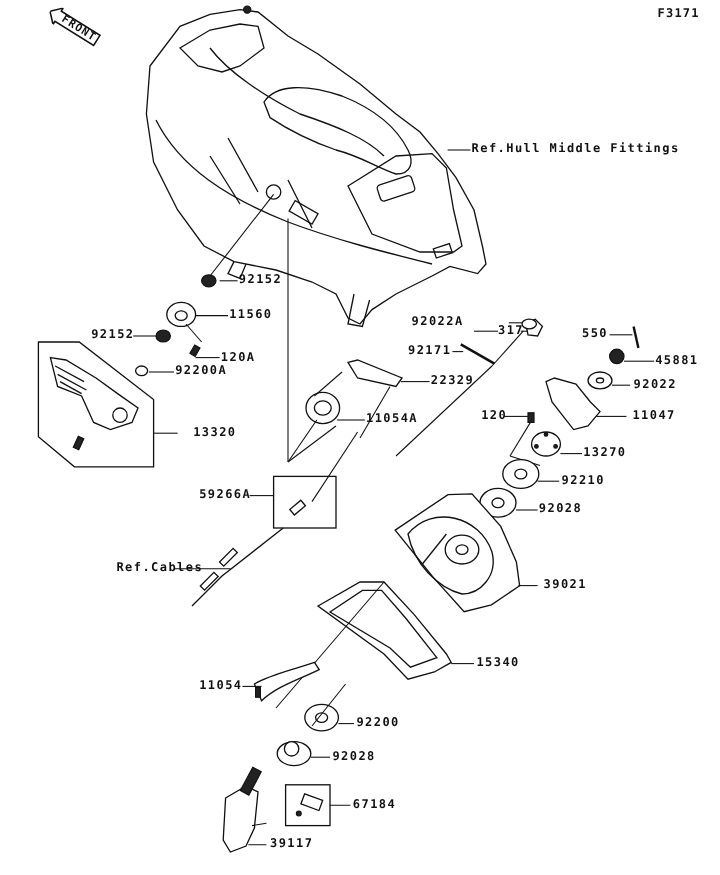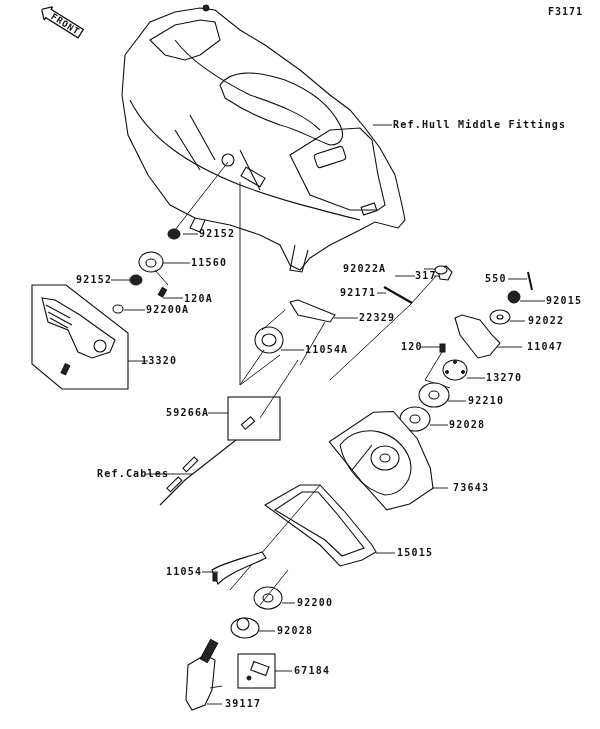--- a/index.html
+++ b/index.html
@@ -163,35 +163,35 @@
     </svg>
   <span>FRONT</span>
 </div>
 
 <div class="lbl" style="left:393px;top:119px">Ref.Hull Middle Fittings</div>
 <div class="lbl" style="left:199px;top:228px">92152</div>
 <div class="lbl" style="left:191px;top:257px">11560</div>
 <div class="lbl" style="left:76px;top:274px">92152</div>
 <div class="lbl" style="left:184px;top:293px">120A</div>
 <div class="lbl" style="left:146px;top:304px">92200A</div>
-<div class="lbl" style="left:141px;top:355px">13320</div>
+<div class="lbl" style="left:161px;top:355px">13320</div>
 <div class="lbl" style="left:359px;top:312px">22329</div>
 <div class="lbl" style="left:305px;top:344px">11054A</div>
 <div class="lbl" style="left:166px;top:407px">59266A</div>
 <div class="lbl" style="left:97px;top:468px">Ref.Cables</div>
 <div class="lbl" style="left:415px;top:270px">317</div>
 <div class="lbl" style="left:343px;top:263px">92022A</div>
 <div class="lbl" style="left:340px;top:287px">92171</div>
 <div class="lbl" style="left:485px;top:273px">550</div>
-<div class="lbl" style="left:546px;top:295px">92015</div>
+<div class="lbl" style="left:546px;top:295px">45881</div>
 <div class="lbl" style="left:528px;top:315px">92022</div>
 <div class="lbl" style="left:527px;top:341px">11047</div>
 <div class="lbl" style="left:401px;top:341px">120</div>
 <div class="lbl" style="left:486px;top:372px">13270</div>
 <div class="lbl" style="left:468px;top:395px">92210</div>
 <div class="lbl" style="left:449px;top:419px">92028</div>
-<div class="lbl" style="left:453px;top:482px">73643</div>
-<div class="lbl" style="left:397px;top:547px">15015</div>
+<div class="lbl" style="left:453px;top:482px">39021</div>
+<div class="lbl" style="left:397px;top:547px">15340</div>
 <div class="lbl" style="left:166px;top:566px">11054</div>
 <div class="lbl" style="left:297px;top:597px">92200</div>
 <div class="lbl" style="left:277px;top:625px">92028</div>
 <div class="lbl" style="left:294px;top:665px">67184</div>
 <div class="lbl" style="left:225px;top:698px">39117</div>
 
 </body></html>

